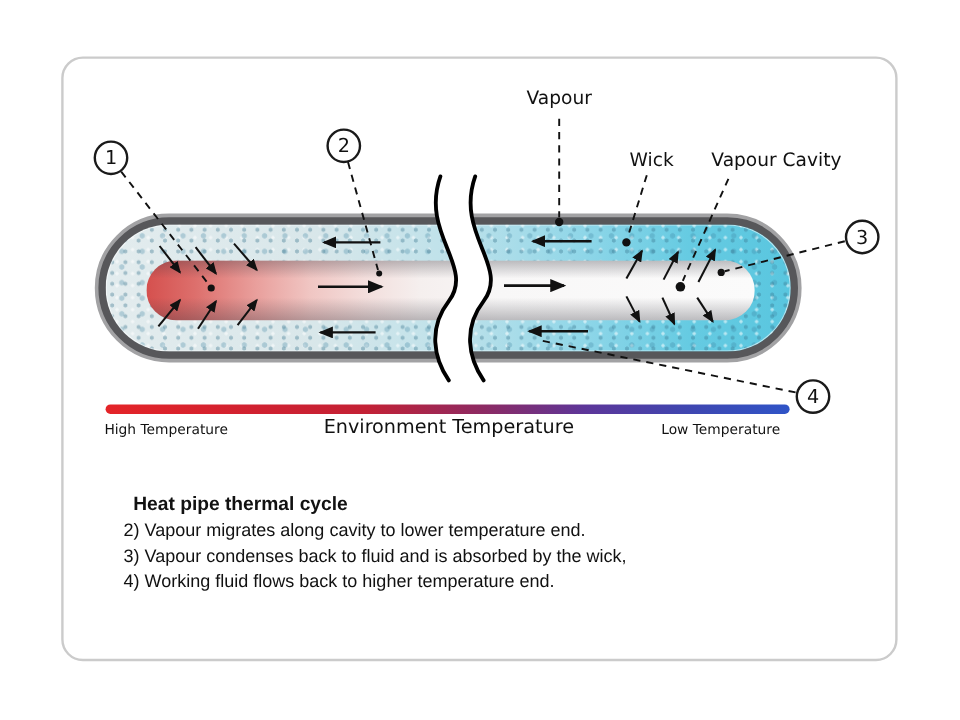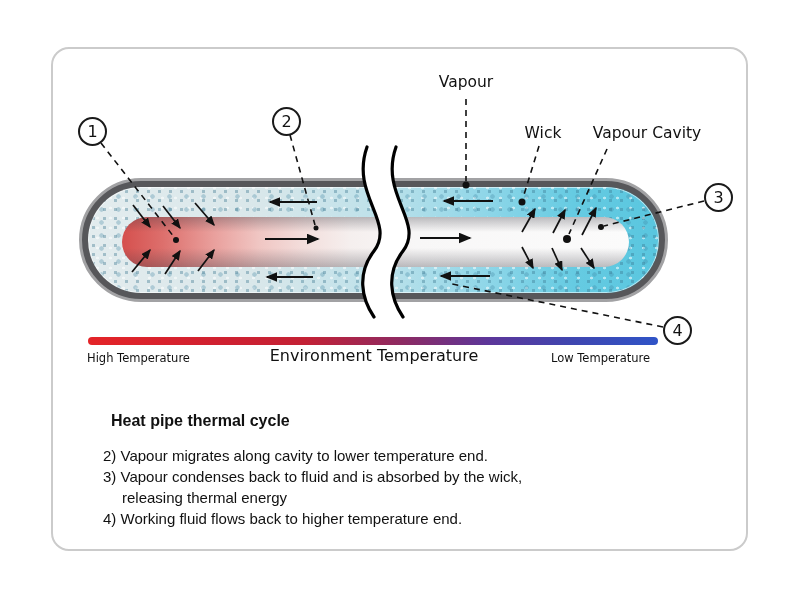--- a/index.html
+++ b/index.html
@@ -91,21 +91,21 @@
     transform: translateX(-50%);
     font-size: 16px; white-space: nowrap; z-index: 6; text-align: right;
   }
   .legend {
     position: absolute; left: 103px; top: 412px; width: 580px;
     font-family: "Liberation Sans", sans-serif;
     z-index: 6;
   }
   .legend-title {
     font-weight: bold; font-size: 16px;
-    margin: 0 0 15px 8px;
+    margin: 0 0 2px 8px;
   }
   .legend-line { font-size: 15px; line-height: 21px; white-space: nowrap; }
   .legend-line.indent { padding-left: 19px; }
 </style>
 </head>
 <body>
 
 <div class="screen">
 
   <div class="card"></div>
@@ -189,17 +189,16 @@
   <div class="dlabel" style="left:647px; top:124px;">Vapour Cavity</div>
 
   <div class="temp-small" style="left:87px; top:351px;">High Temperature</div>
   <div class="temp-env">Environment Temperature</div>
   <div class="temp-small" style="left:551px; top:351px;">Low Temperature</div>
 
   <div class="legend">
     <div class="legend-title">Heat pipe thermal cycle</div>
     <div class="legend-line">2) Vapour migrates along cavity to lower temperature end.</div>
     <div class="legend-line">3) Vapour condenses back to fluid and is absorbed by the wick,</div>
-    <div class="legend-line indent">releasing thermal energy</div>
     <div class="legend-line">4) Working fluid flows back to higher temperature end.</div>
   </div>
 
 </div>
 
 </body></html>

